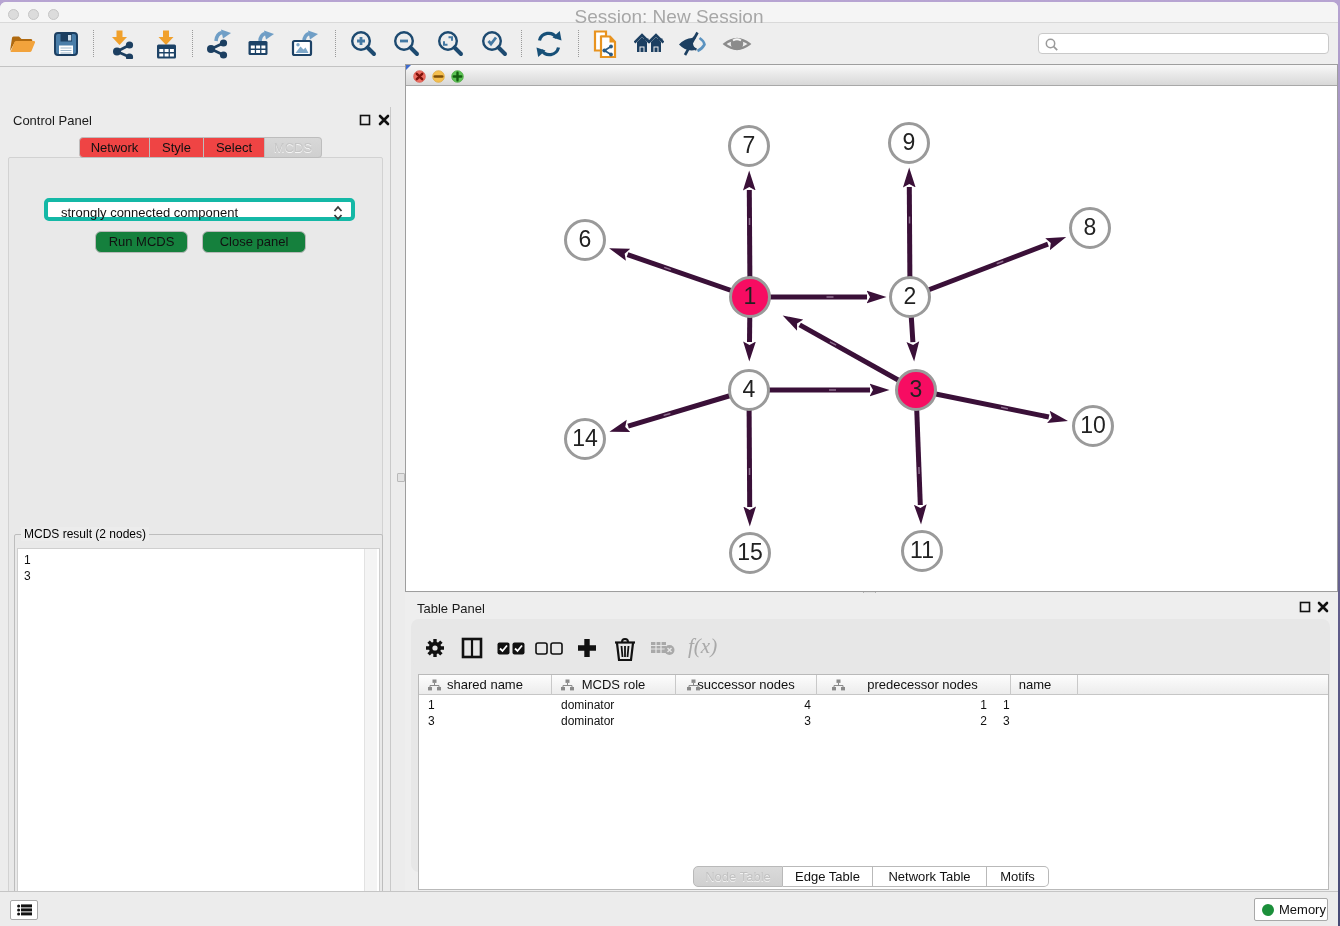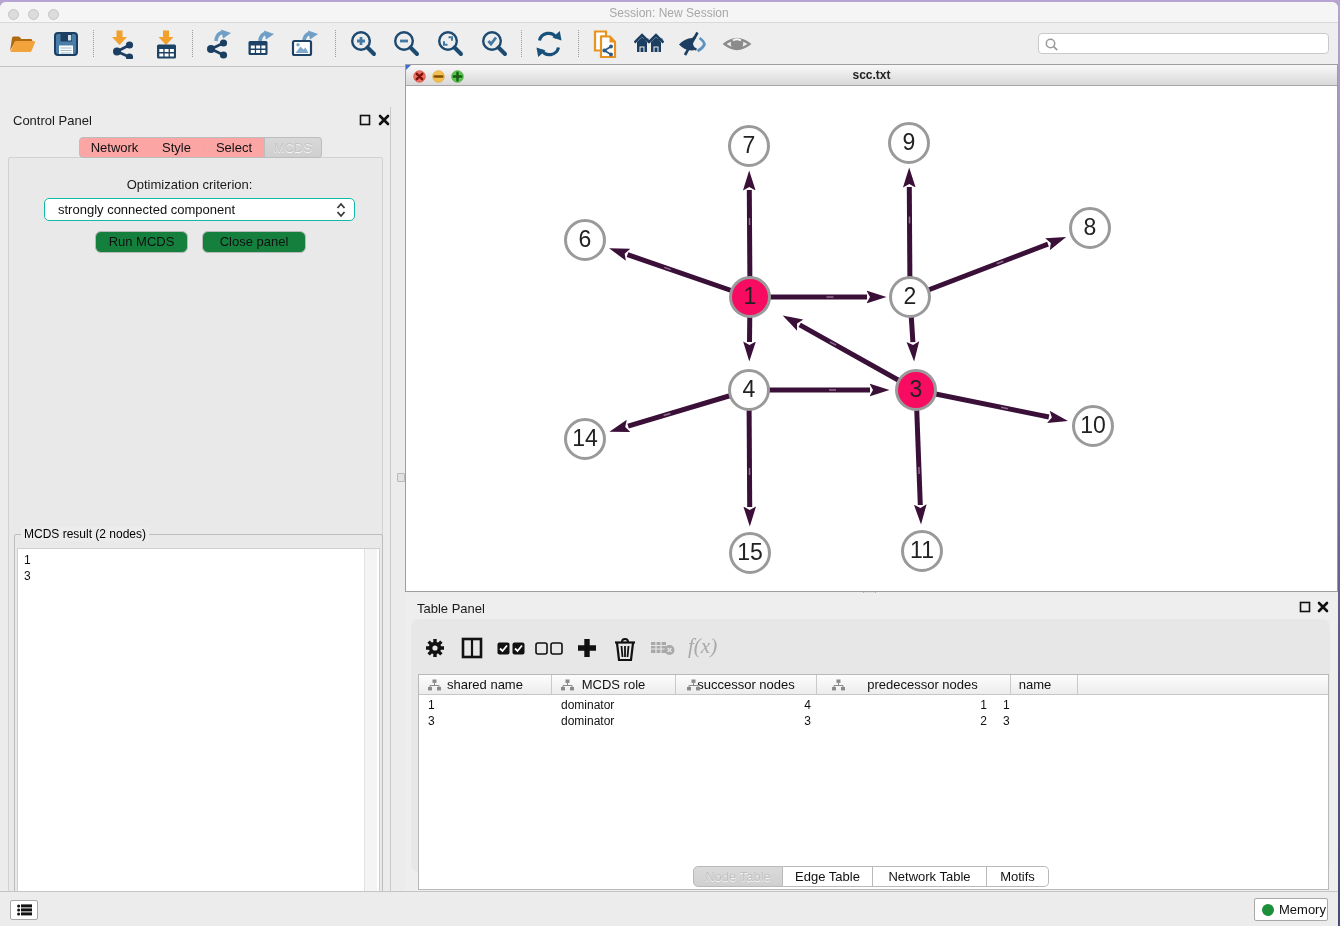--- a/index.html
+++ b/index.html
@@ -1,36 +1,36 @@
 <!DOCTYPE html>
 <html><head>
 <meta charset="utf-8">
 <style>
 * { margin:0; padding:0; box-sizing:border-box; }
 html,body { width:1340px; height:926px; overflow:hidden; }
 body { font-family:"Liberation Sans", sans-serif; background:linear-gradient(180deg,#b7a4d2 0%, #8f80ae 30%, #5d5a88 70%, #474a75 100%); }
 #win { position:absolute; left:0; top:2px; width:1338px; height:924px; background:#ececec; border-radius:6px 6px 0 0; }
 #titlebar { position:absolute; left:0; top:0; width:1338px; height:21px; background:#f5f5f5; border-radius:6px 6px 0 0; border-bottom:1px solid #d9d9d9; }
 .tl { position:absolute; top:7px; width:11px; height:11px; border-radius:50%; background:#dcdcdc; border:1px solid #c6c6c6; }
-#title { position:absolute; top:4px; left:0; width:1338px; text-align:center; font-size:12px; color:#a7a7a7; }
+#title { position:absolute; top:4px; left:0; width:1338px; text-align:center; font-size:19px; color:#a7a7a7; }
 #toolbar { position:absolute; left:0; top:21px; width:1338px; height:44px; background:#eeeeee; border-bottom:1px solid #c3c3c3; }
 .sep { position:absolute; top:7px; height:27px; width:0; border-left:1px dotted #9a9a9a; }
 .ticon { position:absolute; top:6px; width:30px; height:30px; }
 #searchbox { position:absolute; left:1038px; top:10px; width:291px; height:21px; background:#fff; border:1px solid #c9c9c9; border-radius:4px; }
 
 
 #cpanel { position:absolute; left:0; top:65px; width:391px; height:826px; background:#ececec; border-right:1px solid #c9c9c9;margin-top:40px; }
 #cpanel-title { position:absolute; left:13px; top:6px; font-size:13px; color:#1a1a1a; }
 #cp-content { position:absolute; left:8px; top:50px; width:375px; height:763px; background:#e9e9e9; border:1px solid #d2d2d2; border-radius:2px; }
 #cp-tabs { position:absolute; left:79px; top:30px; height:21px; display:flex; z-index:5; }
-.cptab { height:21px; border:1px solid #bdbdbd; border-left:none; background:#fca5a5; font-size:13px; color:#111; text-align:center; line-height:19px; }
+.cptab { height:21px; border:1px solid #bdbdbd; border-left:none; background:#ef4444; font-size:13px; color:#111; text-align:center; line-height:19px; }
 .cptab.first { border-left:1px solid #bdbdbd; border-radius:4px 0 0 4px; }
 .cptab.sel { background:linear-gradient(#d8d8d8,#cfcfcf); color:#c6c6c6; text-shadow:0 1px 0 #f5f5f5; border-radius:0 4px 4px 0; }
 #optlabel { position:absolute; left:0; top:70px; width:379px; text-align:center; font-size:13px; color:#1a1a1a; }
-#combo { position:absolute; left:44px; top:91px; width:311px; height:23px; background:#fff; border:1px solid #14b8a6; border-radius:5px; font-size:13px; color:#111; line-height:21px; padding-left:13px; }
+#combo { position:absolute; left:44px; top:91px; width:311px; height:23px; background:#fff; border:4px solid #14b8a6; border-radius:5px; font-size:13px; color:#111; line-height:21px; padding-left:13px; }
 .btn { position:absolute; height:22px; background:#15803d; border:1px solid #b9b9b9; border-radius:6px; font-size:13px; color:#111; text-align:center; line-height:20px; }
 #fieldset { position:absolute; left:14px; top:427px; width:369px; height:373px; border:1px solid #bdbdbd; border-radius:2px; }
 #resultbox { position:absolute; left:2px; top:13px; width:363px; height:351px; background:#fff; border:1px solid #cfcfcf; font-size:12px; color:#111; line-height:16px; padding:3px 0 0 6px; }
 #vscroll { position:absolute; right:2px; top:0px; width:13px; height:349px; background:#f4f4f4; border-left:1px solid #e2e2e2; }
 
 
 #gutter-drag { position:absolute; left:397px; top:471px; width:8px; height:9px; background:#e2e2e2; border:1px solid #b9b9b9; border-radius:1px; }
 
 
 #netwin { position:absolute; left:405px; top:62px; width:933px; height:528px; border:1px solid #9e9e9e; background:#fff; }
@@ -203,21 +203,20 @@
     <svg style="position:absolute; left:378px; top:7px;" width="12" height="12" viewBox="0 0 12 12">
         <path d="M2 2 L10 10 M10 2 L2 10" stroke="#111" stroke-width="2.6" stroke-linecap="round"></path>
       </svg>
     <div id="cp-content"></div>
     <div id="cp-tabs">
       <div class="cptab first" style="width:71px">Network</div>
       <div class="cptab" style="width:54px">Style</div>
       <div class="cptab" style="width:61px">Select</div>
       <div class="cptab sel" style="width:57px">MCDS</div>
     </div>
-    <div id="optlabel">Optimization criterion:</div>
     <div id="combo">strongly connected component
       <svg style="position:absolute; right:8px; top:3px;" width="10" height="16" viewBox="0 0 10 16">
         <path d="M1.5 6 L5 2 L8.5 6" fill="none" stroke="#3a3a3a" stroke-width="1.8"></path>
         <path d="M1.5 10 L5 14 L8.5 10" fill="none" stroke="#3a3a3a" stroke-width="1.8"></path>
       </svg>
     </div>
     <div class="btn" style="left:95px; top:124px; width:93px;">Run MCDS</div>
     <div class="btn" style="left:202px; top:124px; width:104px;">Close panel</div>
     <div id="fieldset">
         <span style="position:absolute; left:6px; top:-8px; background:#ececec; font-size:12px; padding:0 3px;">MCDS result (2 nodes)</span>
@@ -230,21 +229,20 @@
     <div id="nettitle">
       <div id="netcorner"></div>
       <svg style="position:absolute; left:7px; top:5px;" width="58" height="13" viewBox="0 0 58 13">
         <circle cx="6.5" cy="6.5" r="5.8" fill="#ef6e63" stroke="#d3574b" stroke-width="0.8"></circle>
         <path d="M3.8 3.8 L9.2 9.2 M9.2 3.8 L3.8 9.2" stroke="#7e120b" stroke-width="2.4" stroke-linecap="round"></path>
         <circle cx="25.5" cy="6.5" r="5.8" fill="#f5bf4e" stroke="#dfa93c" stroke-width="0.8"></circle>
         <path d="M21.8 6.5 H29.2" stroke="#7e4f08" stroke-width="2.6" stroke-linecap="round"></path>
         <circle cx="44.5" cy="6.5" r="5.8" fill="#5cc254" stroke="#47a73c" stroke-width="0.8"></circle>
         <path d="M44.5 2.8 V10.2 M40.8 6.5 H48.2" stroke="#135e10" stroke-width="2.4" stroke-linecap="round"></path>
       </svg>
-      <div class="txt">scc.txt</div>
     </div>
     <svg id="graph" width="931" height="503" style="position:absolute; left:0; top:23px; transform:translateZ(0);">
       <defs>
           <marker id="ar" markerUnits="userSpaceOnUse" markerWidth="22" markerHeight="14" refX="0.5" refY="6.75" orient="auto">
             <path d="M0,0.4 L20,6.75 L0,13.1 L3.5,6.75 Z" fill="#3a1038"></path>
           </marker>
         </defs>
       <line x1="344" y1="209" x2="343.3" y2="102.0" stroke="#3a1038" stroke-width="5" marker-end="url(#ar)"></line>
       <line x1="344" y1="209" x2="221.5" y2="166.7" stroke="#3a1038" stroke-width="5" marker-end="url(#ar)"></line>
       <line x1="344" y1="209" x2="461.0" y2="209.0" stroke="#3a1038" stroke-width="5" marker-end="url(#ar)"></line>

